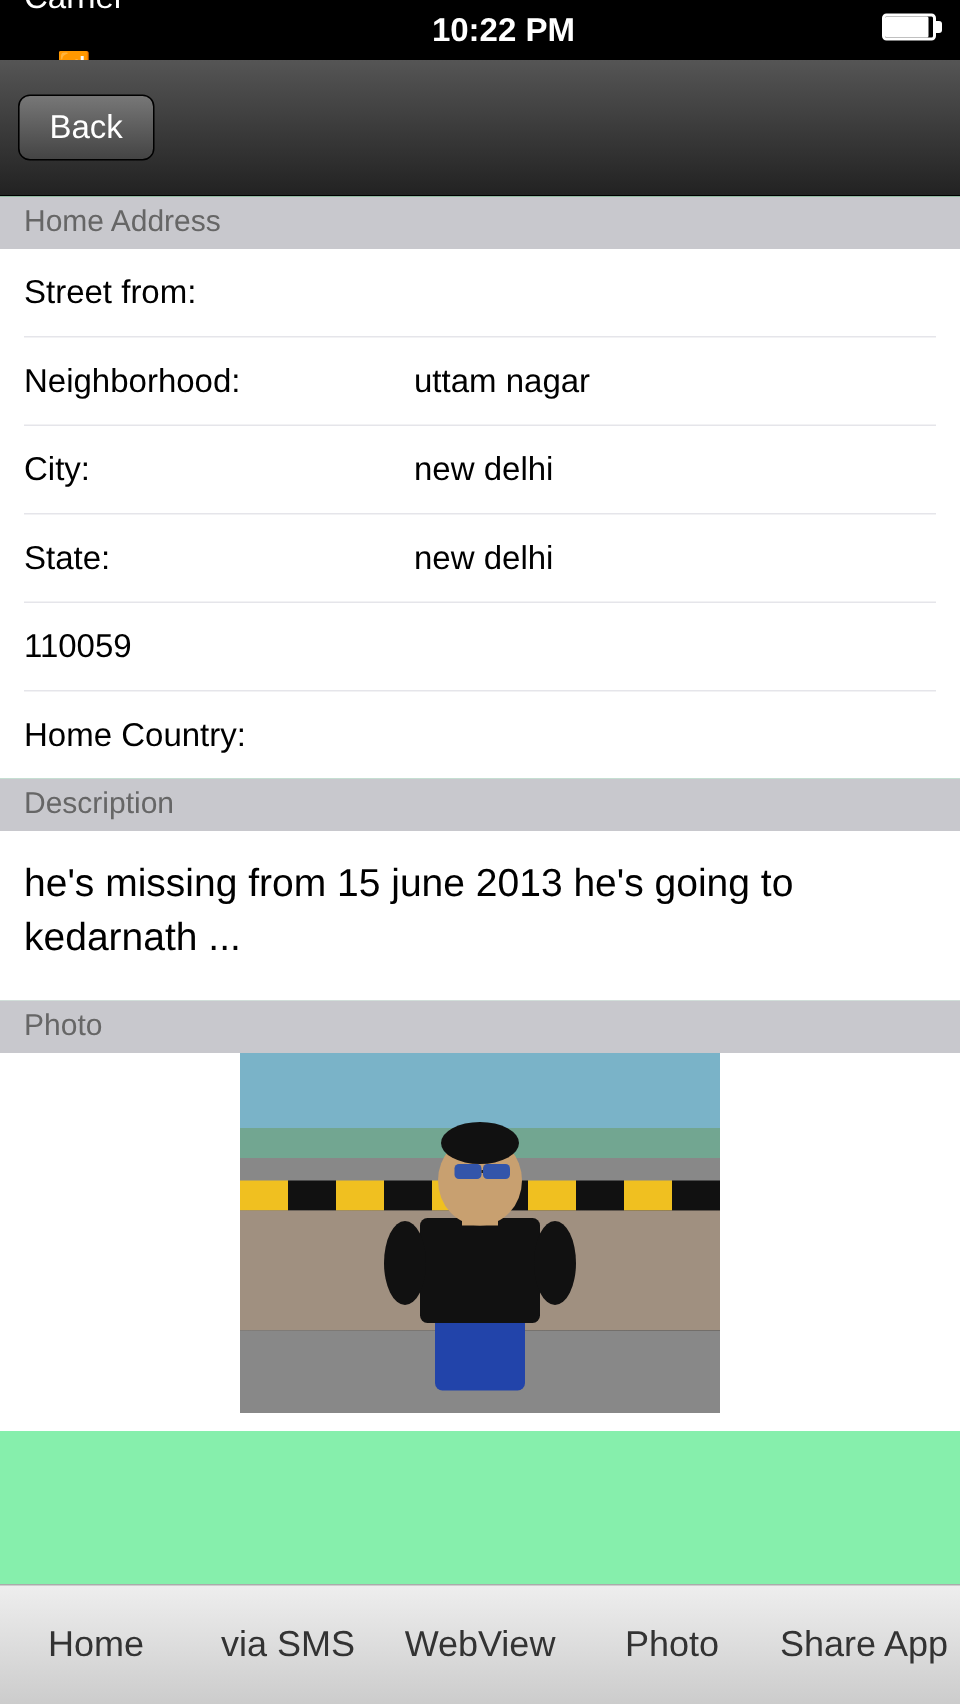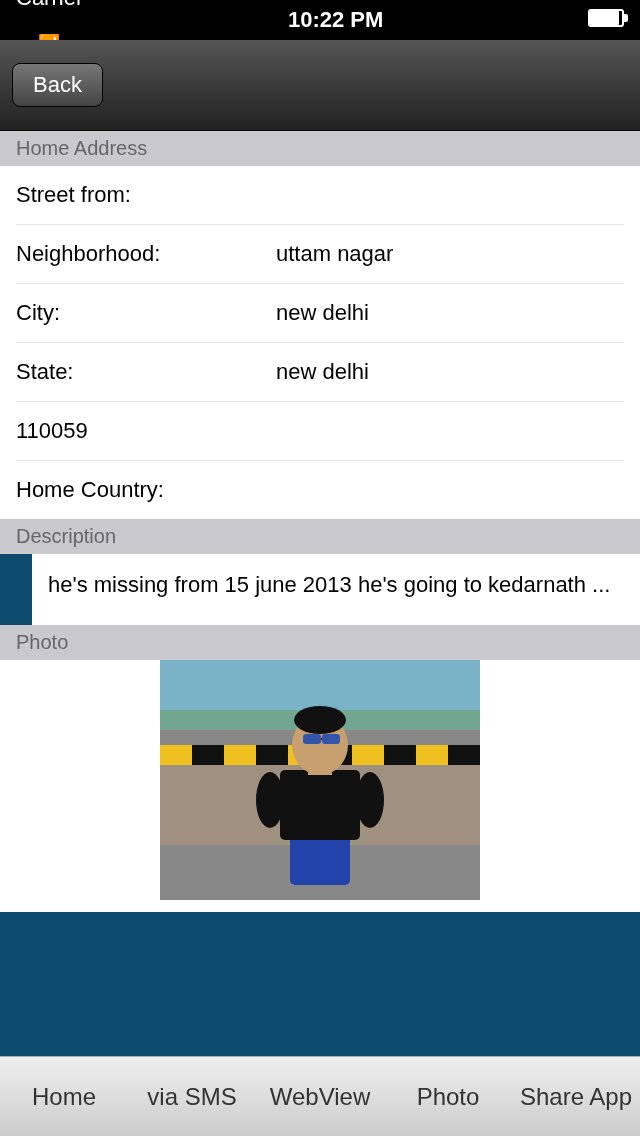--- a/index.html
+++ b/index.html
@@ -84,21 +84,21 @@
       padding: 8px 20px;
       font-size: 22px;
       font-weight: 500;
       cursor: pointer;
     }
 
     
     .content {
       flex: 1;
       overflow-y: auto;
-      background: #0c4a6e;
+      background: #86efac;
     }
 
     
     .section-header {
       background: #c8c8cd;
       padding: 6px 16px;
       font-size: 20px;
       color: #666;
     }
 
@@ -123,24 +123,23 @@
       flex-shrink: 0;
     }
     .field-value {
       color: #000;
     }
 
     
     .description-section {
       background: #fff;
       padding: 16px 16px 24px;
-      font-size: 22px;
+      font-size: 26px;
       line-height: 1.4;
       color: #000;
-      margin-left: 32px;
     }
 
     
     .photo-section {
       background: #f2f2f2;
     }
     .photo-container {
       display: flex;
       justify-content: center;
       padding: 0 0 12px;

